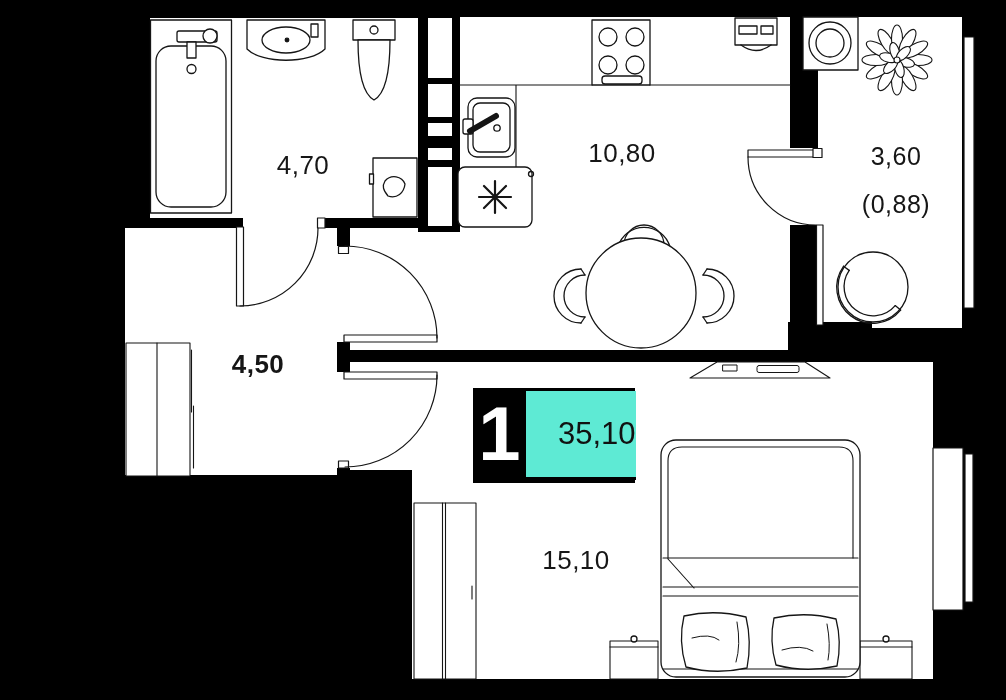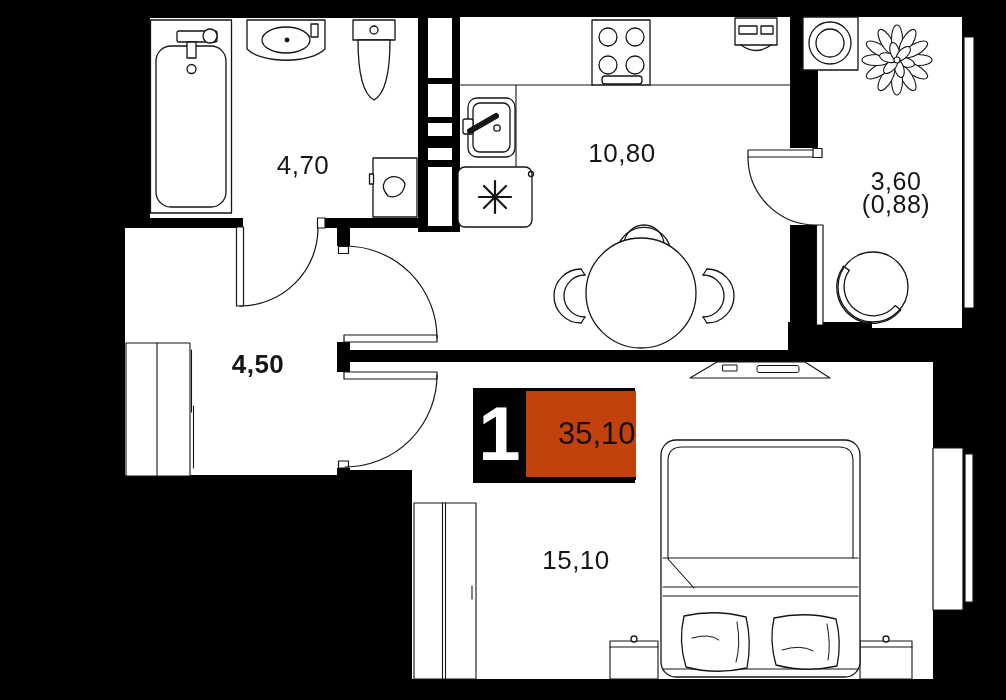--- a/index.html
+++ b/index.html
@@ -17,21 +17,21 @@
     position:absolute;left:473px;top:388px;width:162px;height:95px;
     background:#000;border:3px solid #000;box-sizing:border-box;display:flex;
   }
   .ib-num{
     width:47px;flex:0 0 47px;background:#000;color:#fff;
     display:flex;align-items:center;justify-content:center;
     font-size:76px;font-weight:700;line-height:1;padding-bottom:4px;
   }
   .ib-right{flex:1;display:flex;flex-direction:column;background:#000;margin-left:3px;}
   .ib-cell{
-    background:#c2410c;flex:1;display:flex;align-items:center;justify-content:center;
+    background:#5eead4;flex:1;display:flex;align-items:center;justify-content:center;
     font-size:31px;color:#111;padding-left:32px;
   }
   .ib-cell.top{margin-bottom:3px;}
   .ib-cell.bottom{font-weight:700;font-size:32px;}
 </style>
 </head>
 <body>
 
 <div id="stage">
 
@@ -260,21 +260,21 @@
       </g>
     </g>
 
   </g>
 </svg>
 
 <div class="room-label" style="left:303px;top:165px;">4,70</div>
 
 <div class="room-label" style="left:622px;top:153px;text-align:right;">10,80</div>
 
-<div class="room-label small" style="left:896px;top:181px;">3,60</div>
+<div class="room-label small" style="left:896px;top:156px;">3,60</div>
 
 <div class="room-label small" style="left:896px;top:204px;">(0,88)</div>
 
 <div class="room-label" style="left:258px;top:364px;font-weight:bold;">4,50</div>
 
 <div class="room-label" style="left:576px;top:560px;">15,10</div>
 
 <div class="info-box">
   <div class="ib-num">1</div>
   <div class="ib-right">

